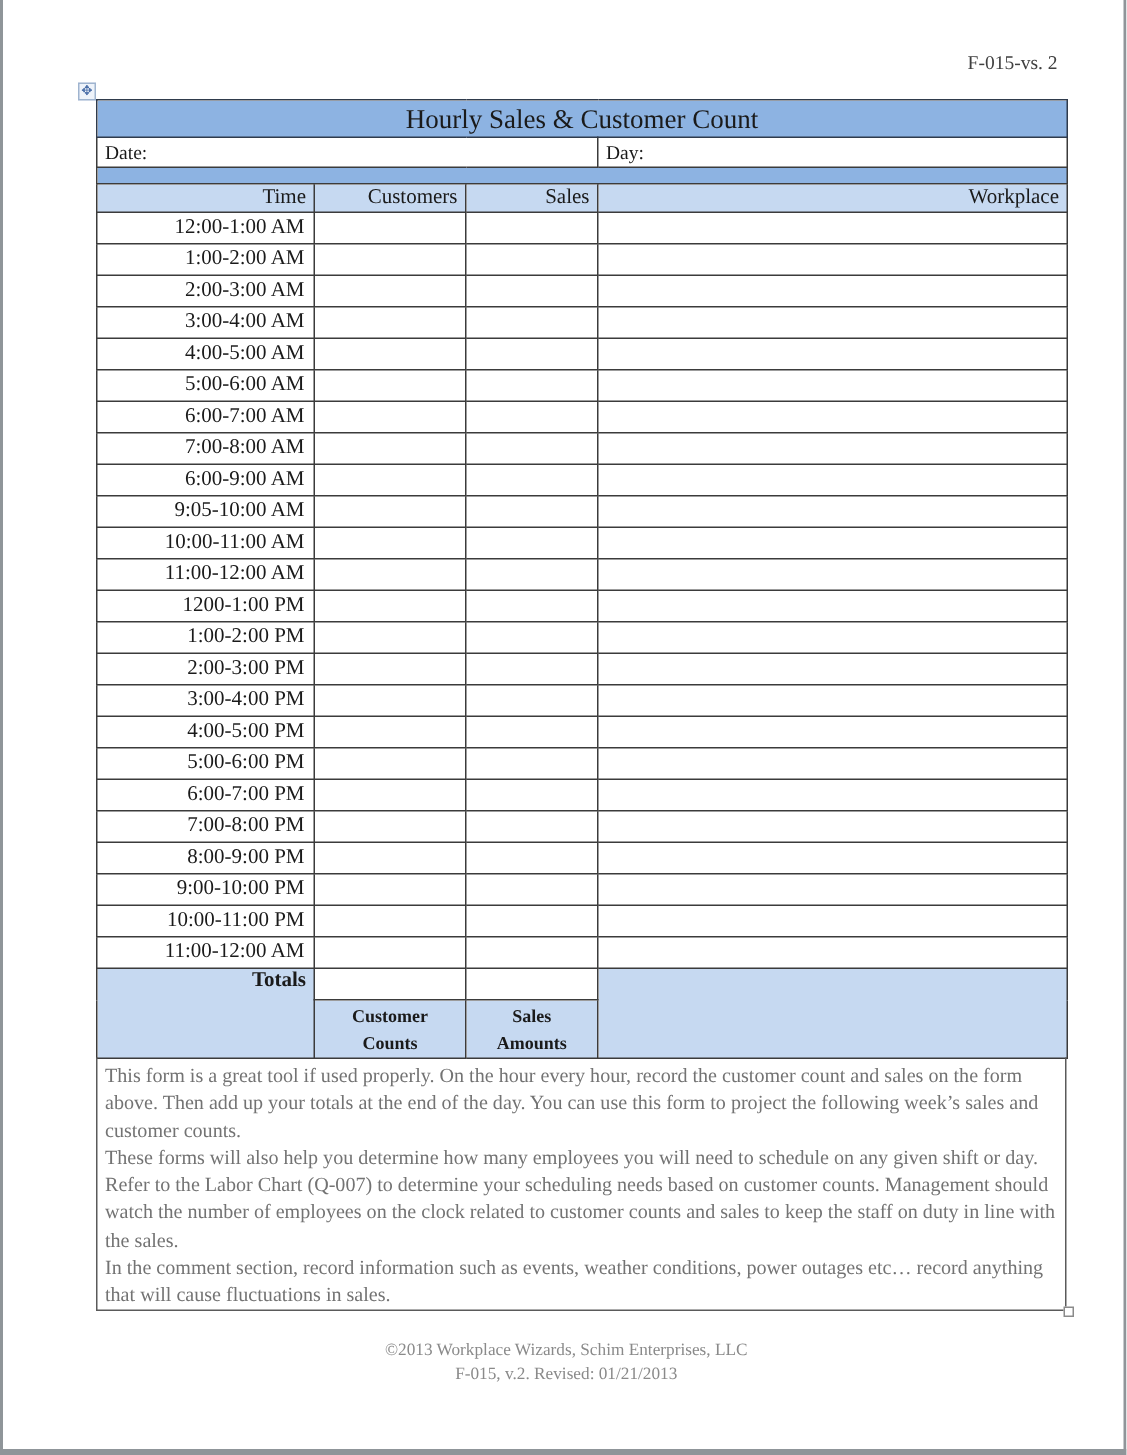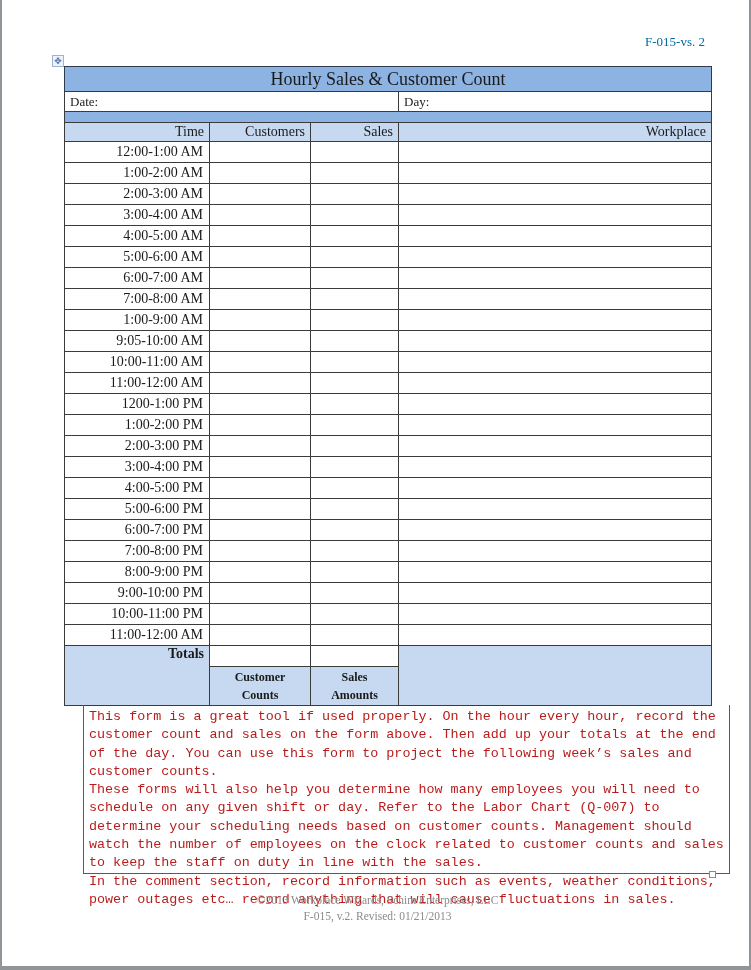--- a/index.html
+++ b/index.html
@@ -6,21 +6,21 @@
   body {
     width: 751px; height: 970px; background: #ffffff; position: relative; overflow: hidden;
     font-family: "DejaVu Serif", "Liberation Serif", serif; color: #1a1a1a;
   }
   .page-frame {
     position: absolute; left: 0; top: 0; width: 747px; height: 966px;
     border-left: 2px solid #8f9599; border-right: 2px solid #8f9599; border-bottom: 4px solid #8f9599;
     background: #ffffff;
   }
   .form-code {
-    position: absolute; right: 44px; top: 34px; font-size: 13px; color: #0369a1;
+    position: absolute; right: 44px; top: 34px; font-size: 13px; color: #404040;
     font-family: "Liberation Serif", serif;
   }
   .move-handle {
     position: absolute; left: 50px; top: 55px; width: 10px; height: 10px;
     border: 1px solid #9fb4cf; background: #eef3fa; font-size: 9px; line-height: 10px;
     text-align: center; color: #4a6ea8; font-family: "DejaVu Sans", sans-serif;
   }
   .form-table {
     position: absolute; left: 62px; top: 66px; width: 647px;
     border-collapse: collapse; table-layout: fixed;
@@ -35,21 +35,21 @@
   .col-head td { background: #c6d9f1; height: 18px; text-align: right; font-size: 14px; }
   .data-row td { height: 20px; }
   .data-row td.time { text-align: right; padding-right: 6px; padding-left: 40px; }
   .totals-row td { height: 20px; }
   .totals-row td.blue, .labels-row td.blue { background: #c6d9f1; }
   .totals-label { text-align: right; font-weight: bold; padding-right: 6px; vertical-align: top; }
   .labels-row td { height: 38px; text-align: center; font-weight: bold; line-height: 18px; white-space: normal; font-size: 12px; }
   .notes-box {
     position: absolute; left: 62px; top: 705px; width: 635px; height: 162px;
     border: 1px solid #5a5a5a; border-top: none; padding: 3px 5px;
-    font-family: Liberation Mono, monospace; font-size: 13.4px; line-height: 18.3px; color: #b91c1c; margin-left: 19px;
+    font-family: Liberation Serif, serif; font-size: 13.4px; line-height: 18.3px; color: #737373;
   }
   .notes-box p { margin: 0; }
   .resize-handle {
     position: absolute; left: 707px; top: 871px; width: 5px; height: 5px; border: 1px solid #8a8a8a; background: #fff;
   }
   .footer {
     position: absolute; left: 0; width: 751px; text-align: center; color: #8a8a8a;
     font-family: "Liberation Serif", serif; font-size: 11.5px; line-height: 16px;
   }
 </style>
@@ -128,21 +128,21 @@
           <td></td>
           <td></td>
         </tr>
         <tr class="data-row">
           <td class="time">7:00-8:00 AM</td>
           <td></td>
           <td></td>
           <td></td>
         </tr>
         <tr class="data-row">
-          <td class="time">1:00-9:00 AM</td>
+          <td class="time">6:00-9:00 AM</td>
           <td></td>
           <td></td>
           <td></td>
         </tr>
         <tr class="data-row">
           <td class="time">9:05-10:00 AM</td>
           <td></td>
           <td></td>
           <td></td>
         </tr>

